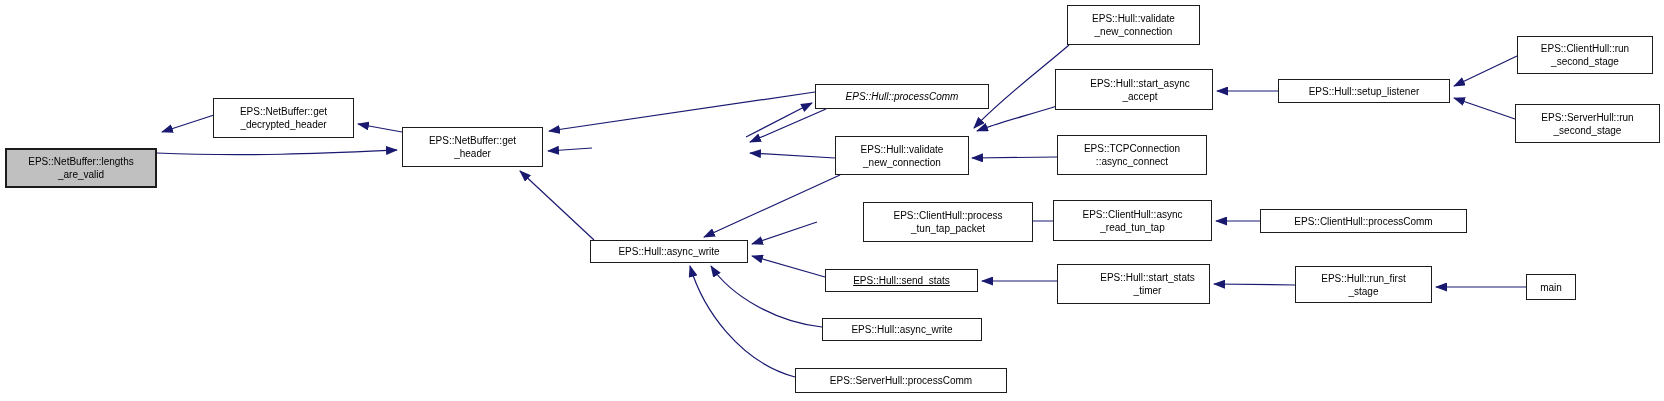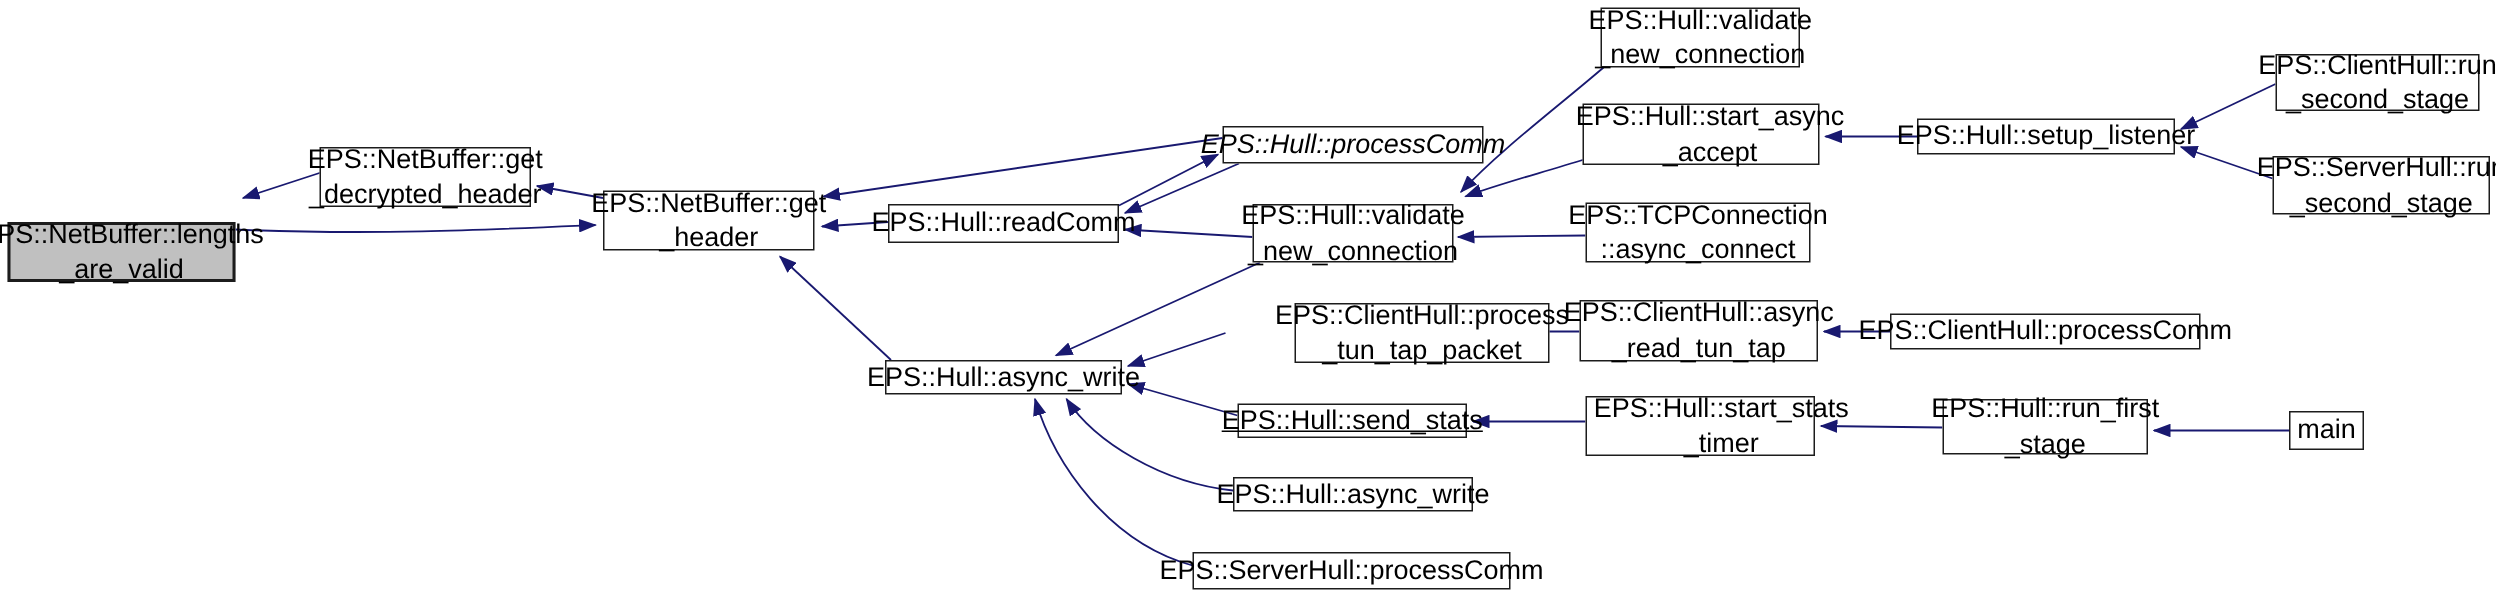--- a/index.html
+++ b/index.html
@@ -10,21 +10,21 @@
     font-family:"Liberation Sans", sans-serif;
     overflow:hidden;
   }
   #edge-layer { position:absolute; left:0; top:0; width:1664px; height:401px; }
   .node {
     position:absolute;
     box-sizing:border-box;
     background:#ffffff;
     border:1px solid #1c1c1c;
     color:#000000;
-    font-size:18px;
+    font-size:10px;
     line-height:1.3;
     display:flex;
     align-items:center;
     justify-content:center;
     text-align:center;
     white-space:pre-line;
     cursor:pointer;
   }
   .node.focal {
     background:#c0c0c0;
@@ -71,21 +71,20 @@
     <path class="edge" d="M 1295,285 L 1214,284" marker-end="url(#arrow)"></path>
     <path class="edge" d="M 1562,287 L 1436,287" marker-end="url(#arrow)"></path>
   </svg>
 
   <div class="node focal" style="left:5px;    top:128px; width:152px; height:40px;">EPS::NetBuffer::lengths
 _are_valid</div>
   <div class="node" style="left:213px;  top:98px;  width:141px; height:40px;">EPS::NetBuffer::get
 _decrypted_header</div>
   <div class="node" style="left:402px;  top:127px; width:141px; height:40px;">EPS::NetBuffer::get
 _header</div>
-  <div class="node" style="left:592px;  top:136px; width:154px; height:26px;">EPS::Hull::readComm</div>
   <div class="node" style="left:815px;  top:84px;  width:174px; height:25px;font-style:italic;">EPS::Hull::processComm</div>
   <div class="node" style="left:835px;  top:136px; width:134px; height:39px;">EPS::Hull::validate
 _new_connection</div>
   <div class="node" style="left:1067px; top:5px;   width:133px; height:40px;">EPS::Hull::validate
 _new_connection</div>
   <div class="node" style="left:1055px; top:69px;  width:158px; height:41px;padding-left:12px;">EPS::Hull::start_async
 _accept</div>
   <div class="node" style="left:1057px; top:135px; width:150px; height:40px;">EPS::TCPConnection
 ::async_connect</div>
   <div class="node" style="left:1278px; top:79px;  width:172px; height:24px;">EPS::Hull::setup_listener</div>

